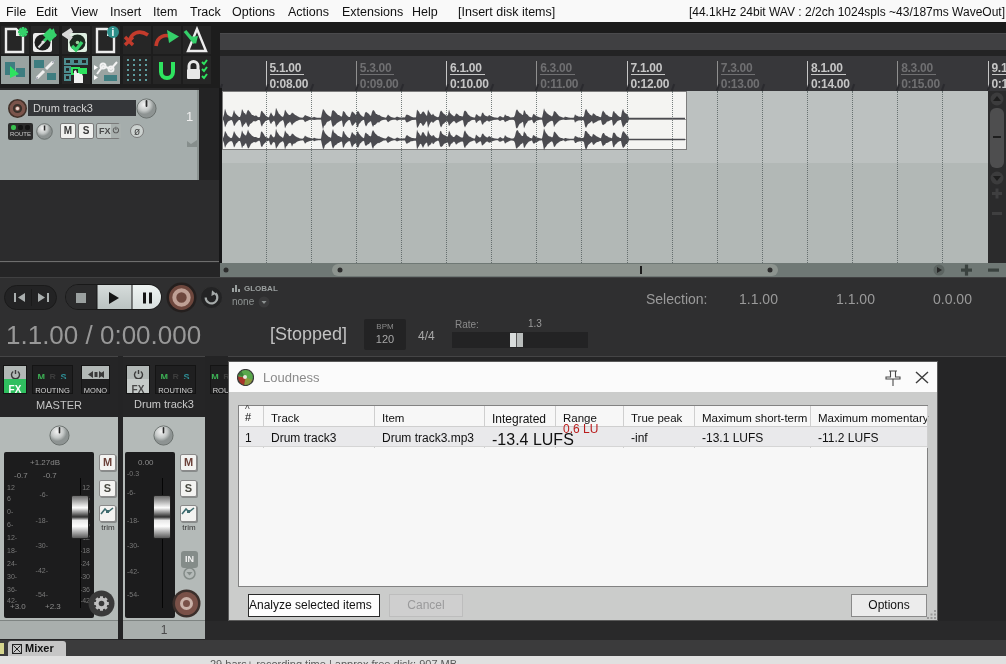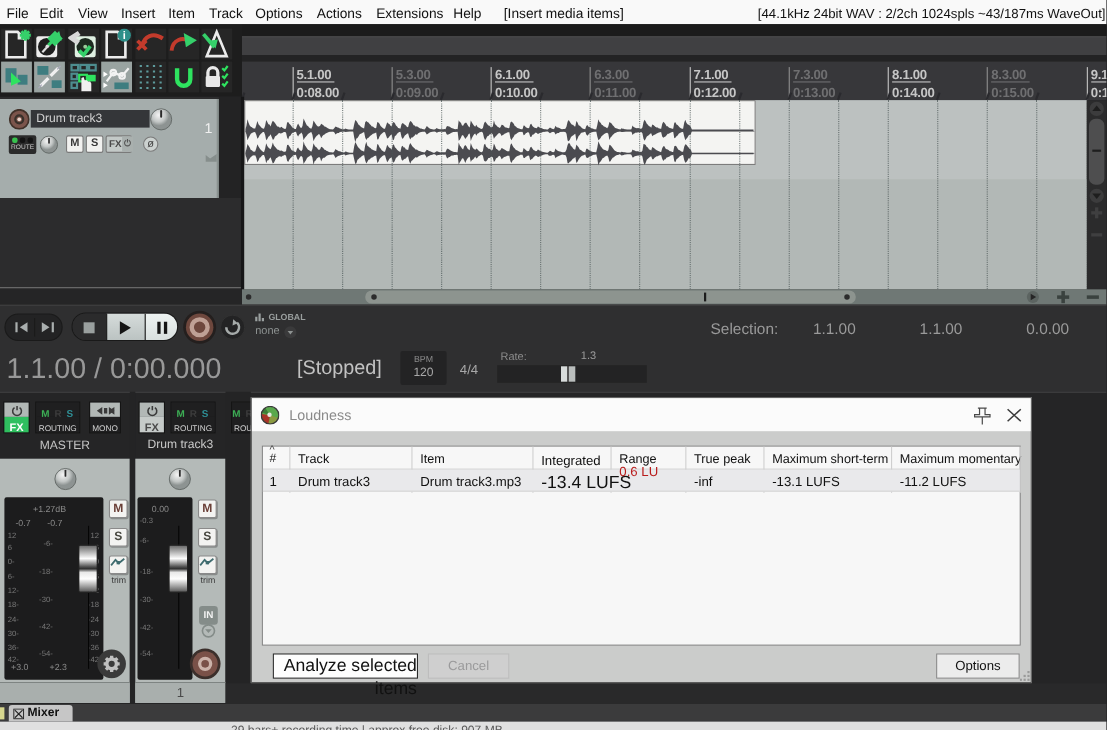--- a/index.html
+++ b/index.html
@@ -12,21 +12,21 @@
 <span class="abs" style="left:6px;top:5px">File</span>
 <span class="abs" style="left:36px;top:5px">Edit</span>
 <span class="abs" style="left:71px;top:5px">View</span>
 <span class="abs" style="left:110px;top:5px">Insert</span>
 <span class="abs" style="left:153px;top:5px">Item</span>
 <span class="abs" style="left:190px;top:5px">Track</span>
 <span class="abs" style="left:232px;top:5px">Options</span>
 <span class="abs" style="left:288px;top:5px">Actions</span>
 <span class="abs" style="left:342px;top:5px">Extensions</span>
 <span class="abs" style="left:412px;top:5px">Help</span>
-<span class="abs" style="left:458px;top:5px">[Insert media items]</span>
+<span class="abs" style="left:458px;top:5px">[Insert disk items]</span>
 <span class="abs" style="right:1px;top:5px;font-size:12px;white-space:nowrap">[44.1kHz 24bit WAV : 2/2ch 1024spls ~43/187ms WaveOut]</span>
 </div>
 
 <div class="abs" style="left:0;top:22px;width:220px;height:66px;background:#1d1d1d"></div>
 
 <div class="abs" style="left:220px;top:22px;width:786px;height:11px;background:#1b1b1b"></div>
 <div class="abs" style="left:220px;top:33px;width:786px;height:17px;background:#404042;border-top:1px solid #4a4a4c"></div>
 <div class="abs" style="left:220px;top:50px;width:786px;height:6px;background:#232324"></div>
 <div class="tile" style="left:1.0px;top:26px;background:#262626">
     <svg width="28" height="28" viewBox="0 0 28 28">
@@ -555,21 +555,21 @@
       <span class="abs" style="left:6px;top:25px;font-size:12px;color:#101010;white-space:nowrap">1</span>
       <span class="abs" style="left:32px;top:25px;font-size:12px;color:#101010;white-space:nowrap">Drum track3</span>
       <span class="abs" style="left:143px;top:25px;font-size:12px;color:#101010;white-space:nowrap">Drum track3.mp3</span>
       <span class="abs" style="left:253px;top:25px;font-size:16px;color:#101010;white-space:nowrap">-13.4 LUFS</span>
       <span class="abs" style="left:324px;top:16px;font-size:12px;color:#b91c1c;white-space:nowrap">0.6 LU</span>
       <span class="abs" style="left:392px;top:25px;font-size:12px;color:#101010;white-space:nowrap">-inf</span>
       <span class="abs" style="left:463px;top:25px;font-size:12px;color:#101010;white-space:nowrap">-13.1 LUFS</span>
       <span class="abs" style="left:579px;top:25px;font-size:12px;color:#101010;white-space:nowrap">-11.2 LUFS</span>
  </div>
 
- <div class="abs" style="left:19px;top:232px;width:132px;height:23px;background:#fdfdfd;border:1px solid #2a2a2a;font-size:16px;color:#111;text-align:right;line-height:21px">Analyze selected items</div>
+ <div class="abs" style="left:19px;top:232px;width:132px;height:23px;background:#fdfdfd;border:1px solid #2a2a2a;font-size:12px;color:#111;text-align:left;line-height:21px">Analyze selected items</div>
  <div class="abs" style="left:160px;top:232px;width:74px;height:23px;background:#cfcfcf;border:1px solid #bdbdbd;font-size:12px;color:#9a9a9b;text-align:center;line-height:21px">Cancel</div>
  <div class="abs" style="left:622px;top:232px;width:76px;height:23px;background:#ececec;border:1px solid #8a8a8a;font-size:12px;color:#111;text-align:center;line-height:21px">Options</div>
  <svg class="abs" style="left:698px;top:248px" width="10" height="10" viewBox="0 0 10 10">
   <g fill="#9a9a9a">
         <rect x="7" y="7" width="2" height="2"></rect>
         <rect x="7" y="3.5" width="2" height="2"></rect>
         <rect x="7" y="0" width="2" height="2"></rect>
         <rect x="3.5" y="7" width="2" height="2"></rect>
         <rect x="3.5" y="3.5" width="2" height="2"></rect>
         <rect x="0" y="7" width="2" height="2"></rect>

